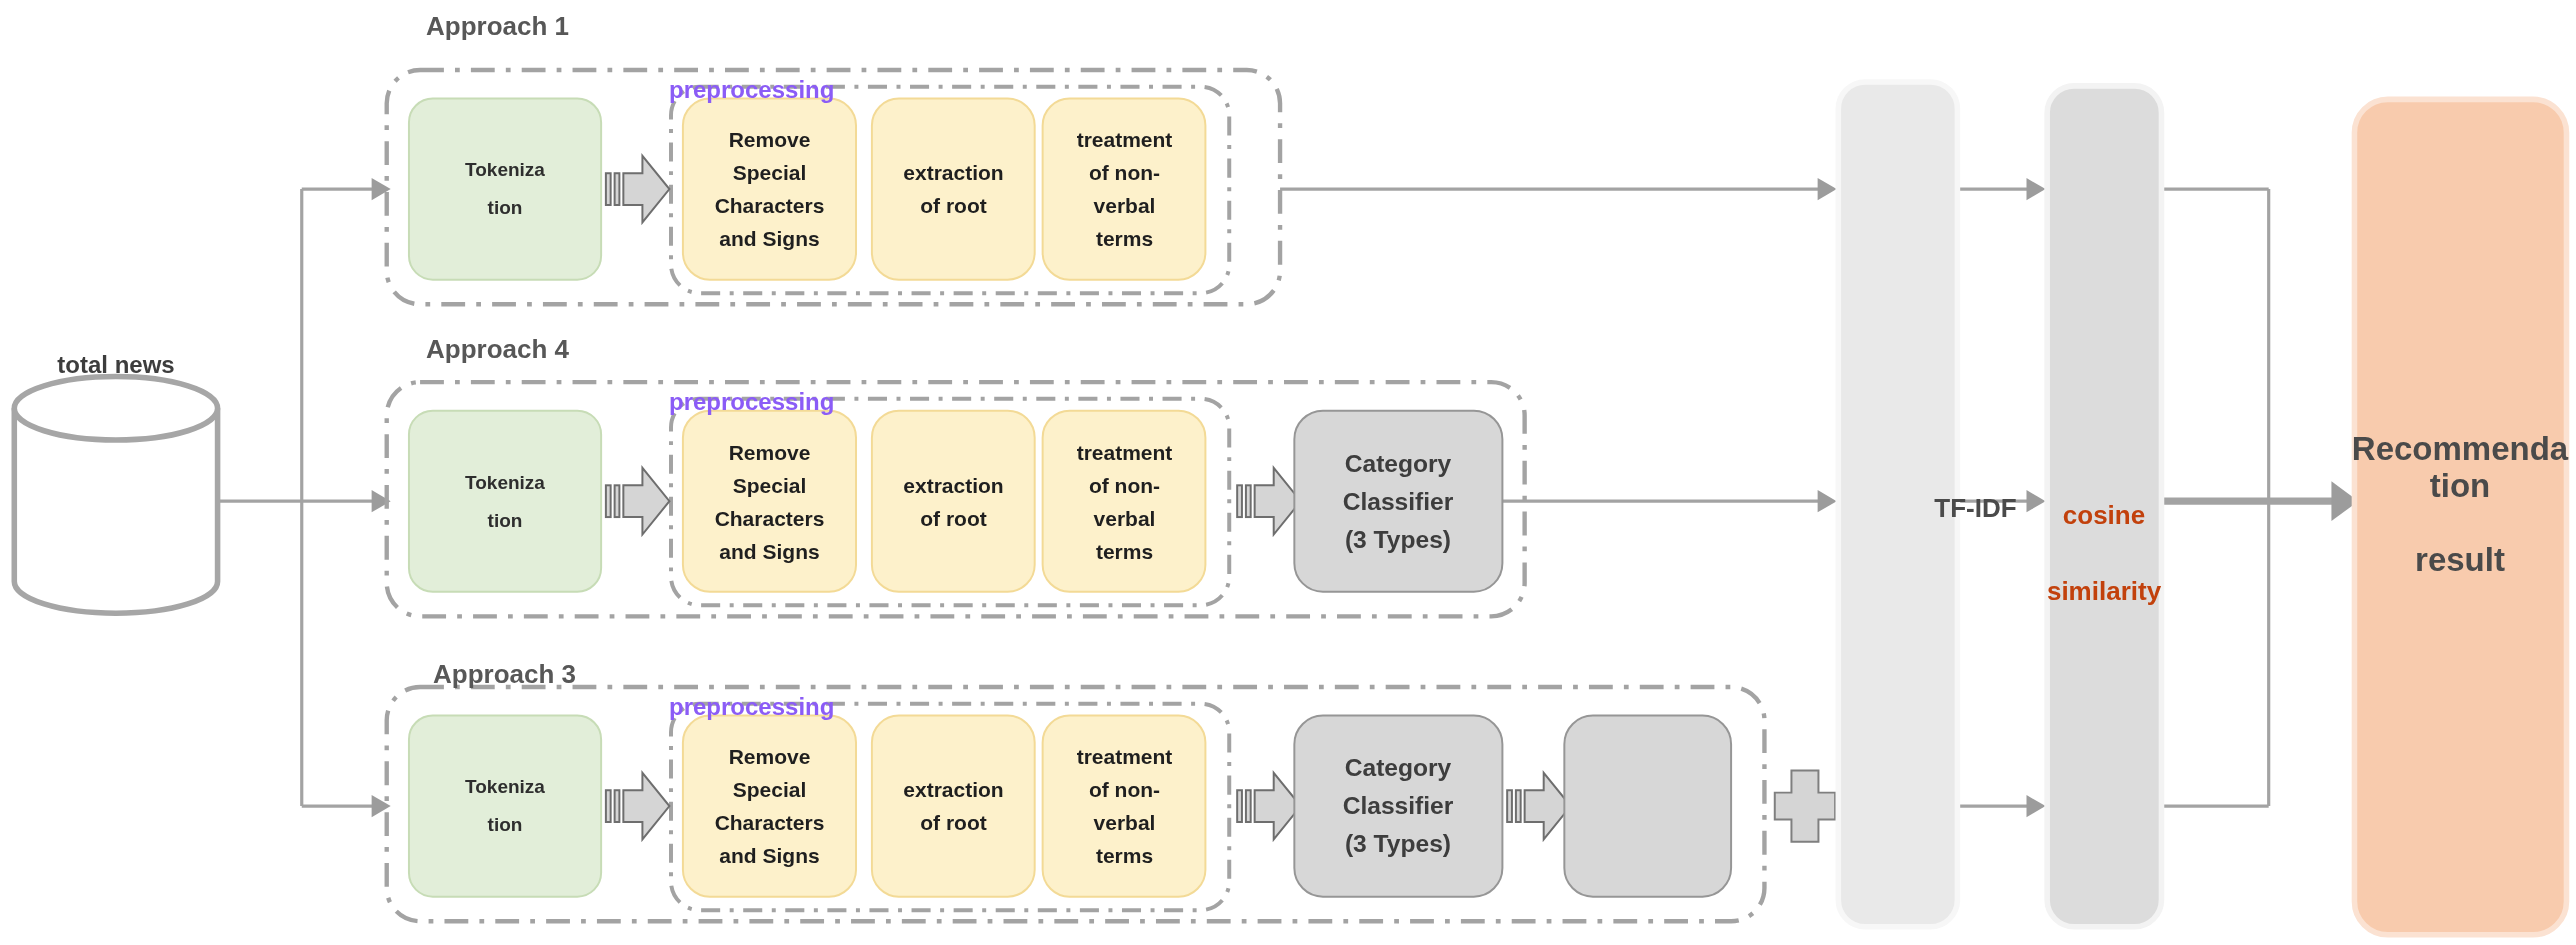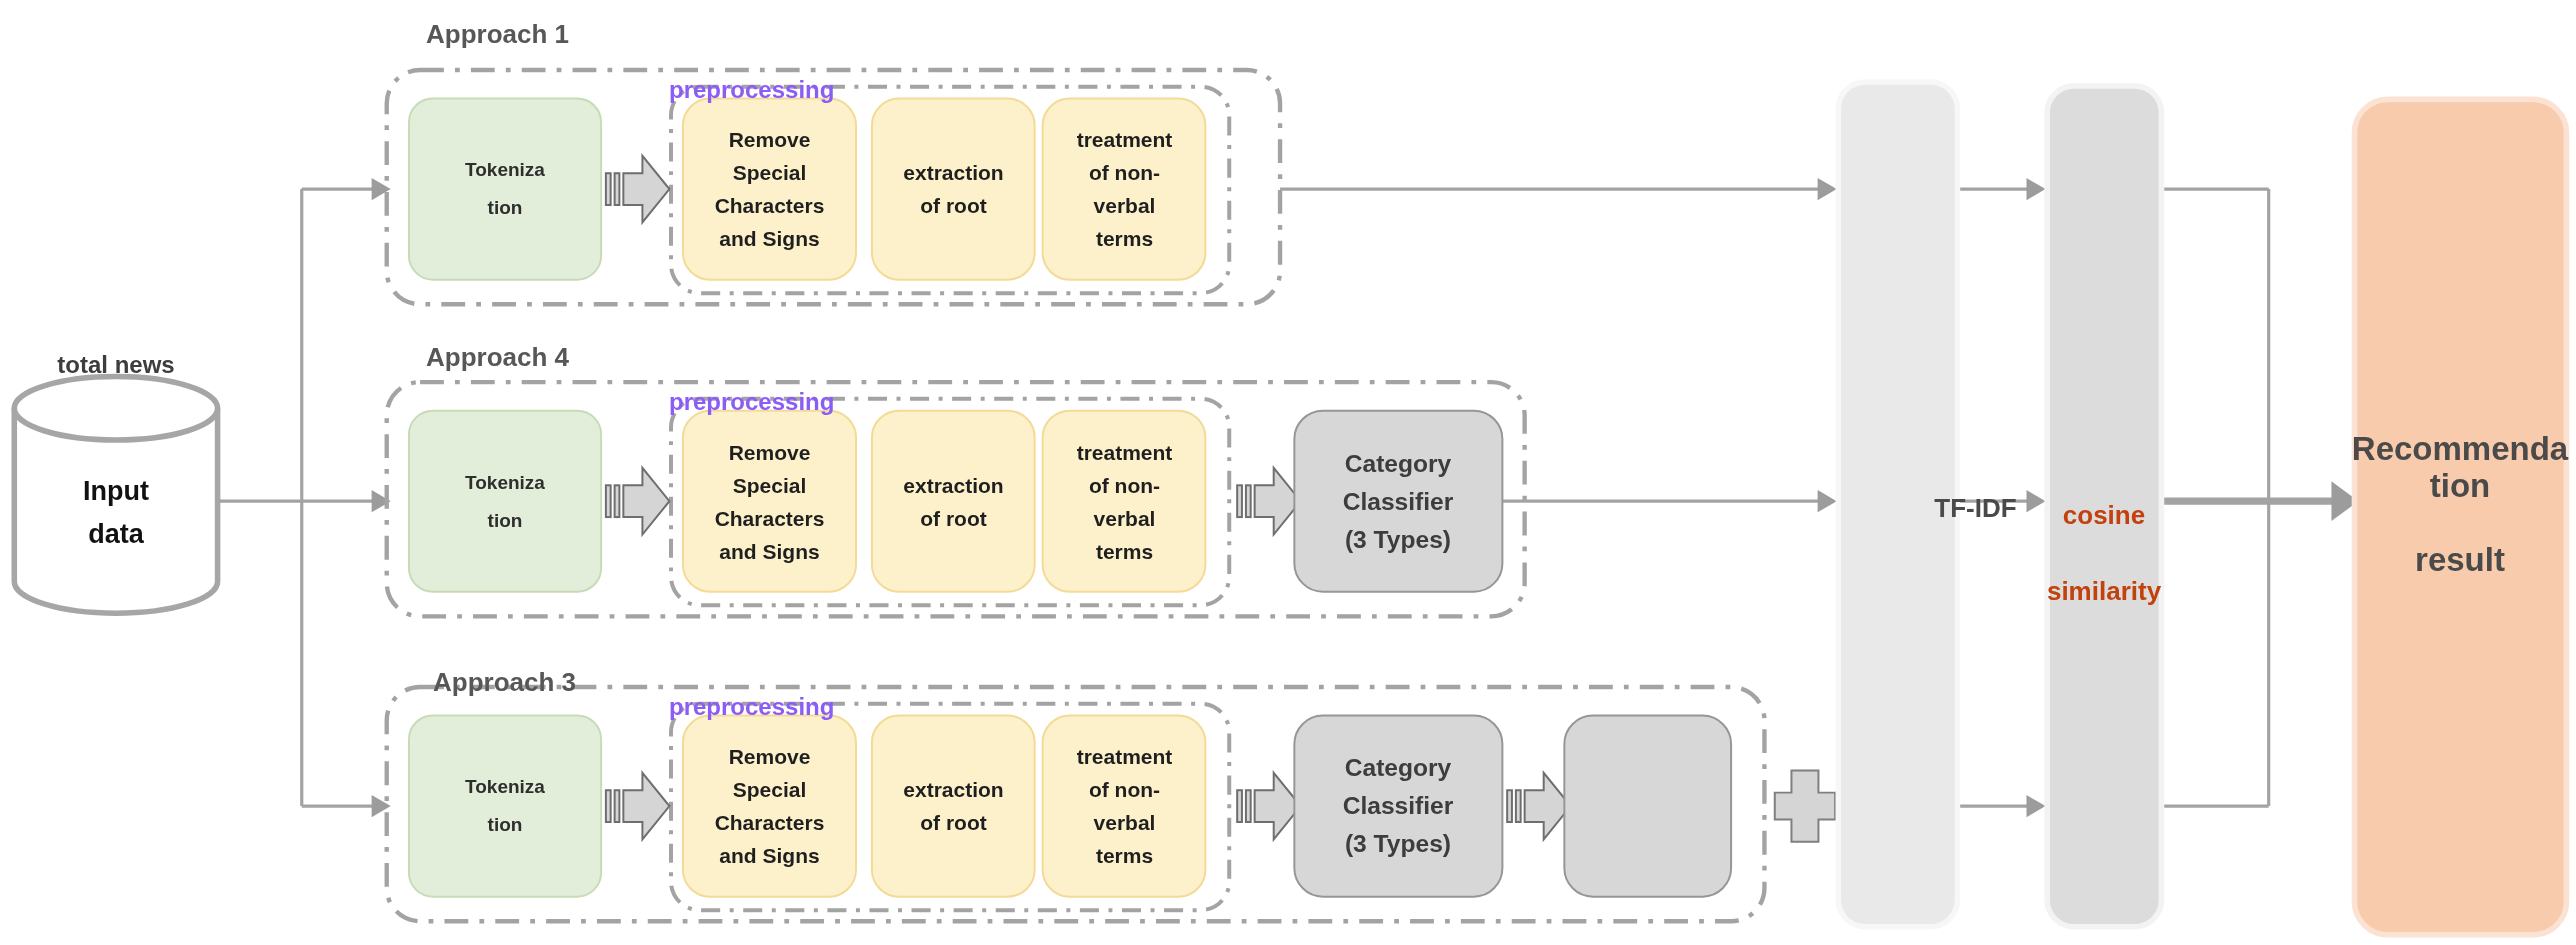--- a/index.html
+++ b/index.html
@@ -6,21 +6,21 @@
   body{width:2576px;height:946px;position:relative;overflow:hidden;
        font-family:"Liberation Sans", sans-serif;}
   #stage{position:absolute;left:0;top:0;width:2576px;height:946px;}
   svg.layer{position:absolute;left:0;top:0;}
   .txt{position:absolute;display:flex;align-items:center;justify-content:center;
        text-align:center;white-space:pre-line;font-weight:bold;color:#1f1f1f;
        pointer-events:none;}
   .boxtxt{font-size:21px;line-height:33px;}
   .greentxt{font-size:19px;line-height:38px;color:#2e2e2e;}
   .graytxt{font-size:24.6px;line-height:38px;color:#3d3d3d;}
-  .applabel{font-size:26px;color:#575757;justify-content:flex-start;text-align:left;margin-top:8px;}
+  .applabel{font-size:26px;color:#575757;justify-content:flex-start;text-align:left;}
   .preplabel{font-size:24px;font-weight:600;color:#8b5cf6;justify-content:flex-start;text-align:left;}
   .dblabel{font-size:24px;color:#3d3d3d;}
   .dbtxt{font-size:27px;line-height:43px;color:#111;}
   .bartxt{font-size:26px;color:#4a4a4a;}
   .bartxt2{font-size:26px;line-height:38px;color:#c2410c;}
   .restxt{font-size:33px;line-height:37px;color:#4a4a4a;}
 </style>
 </head>
 <body>
 
@@ -126,22 +126,20 @@
   </g>
   <rect x="1970" y="901" width="210" height="228" rx="36" fill="#d7d7d7" stroke="#969696" stroke-width="2.5"></rect>
   <path d="M2256,970 h34 v28 h21 v34 h-21 v28 h-34 v-28 h-21 v-34 h21 Z" fill="#d5d5d5" stroke="#7f7f7f" stroke-width="2.5"></path>
 
   <rect x="2315" y="103" width="150" height="1064" rx="34" fill="#e9e9e9" stroke="#f7f7f7" stroke-width="7"></rect>
   <rect x="2578" y="108" width="144" height="1059" rx="34" fill="#dcdcdc" stroke="#f3f3f3" stroke-width="7"></rect>
   <rect x="2965" y="125" width="267" height="1052" rx="42" fill="#f8cbad" stroke="#fbe2d2" stroke-width="7"></rect>
 </svg>
 
 <div class="txt dblabel" style="left:24px;top:349px;width:184px;height:32px;">total news</div>
-<div class="txt dbtxt" style="left:24px;top:465px;width:184px;height:95px;">Input
-data</div>
 
 <div class="txt applabel" style="left:426px;top:9.5px;width:254px;height:33px;">Approach 1</div>
 <div class="txt greentxt" style="left:409px;top:98px;width:192px;height:181px;">Tokeniza
 tion</div>
 <div class="txt preplabel" style="left:669px;top:75px;width:206px;height:30px;">preprocessing</div>
 <div class="txt boxtxt" style="left:683px;top:98px;width:173px;height:181px;">Remove
 Special
 Characters
 and Signs</div>
 <div class="txt boxtxt" style="left:872px;top:98px;width:163px;height:181px;">extraction

